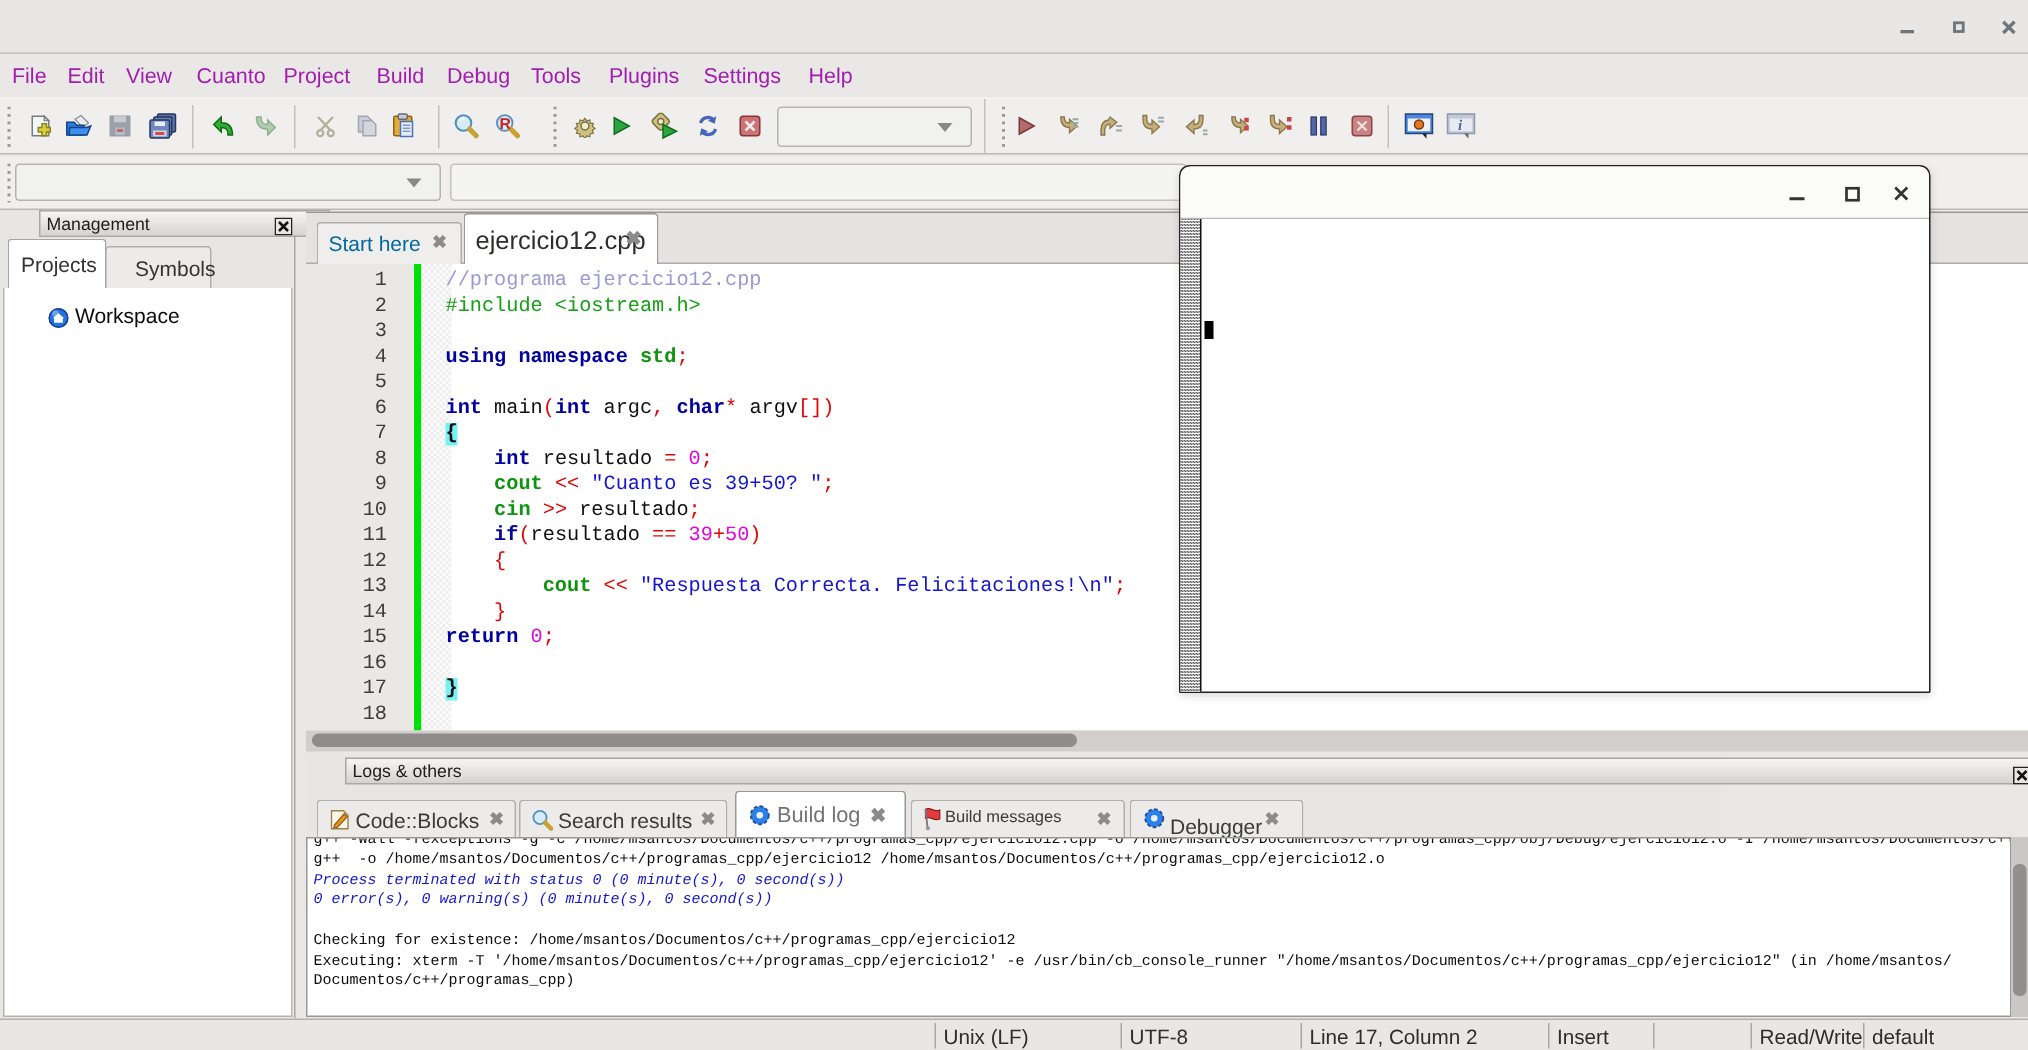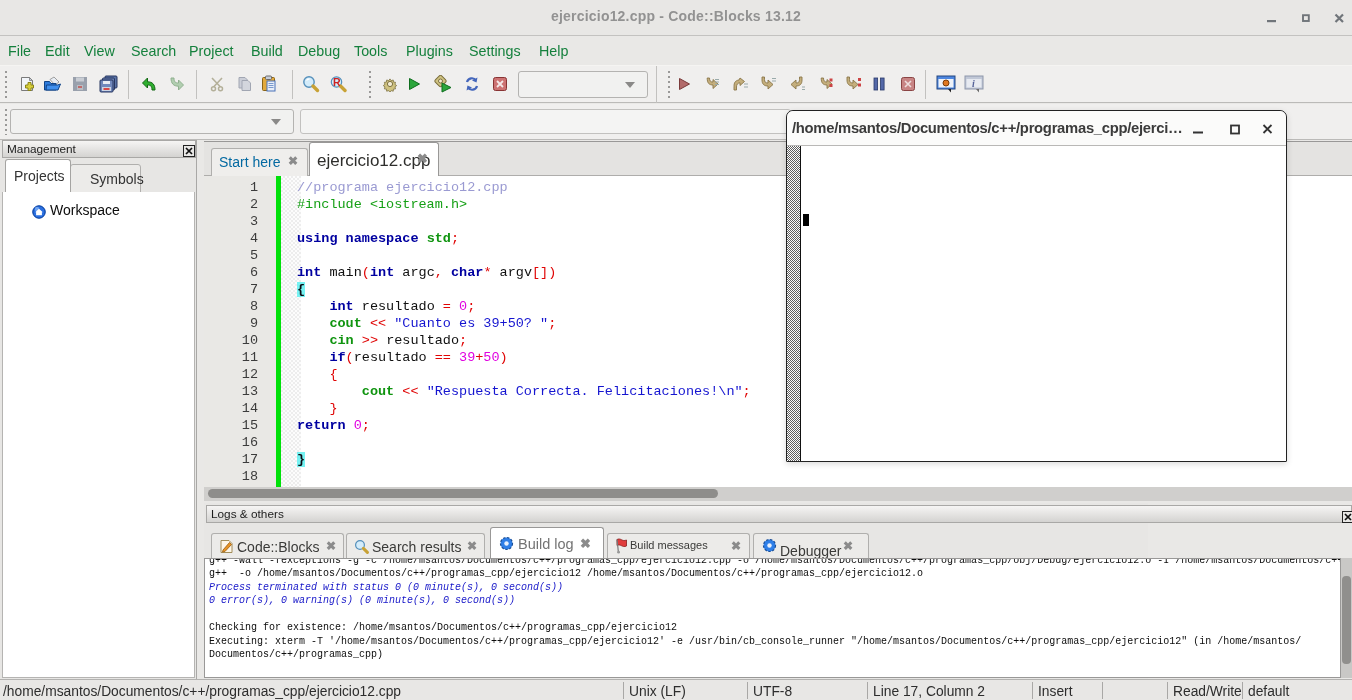--- a/index.html
+++ b/index.html
@@ -2,31 +2,31 @@
 <html><head>
 <meta charset="utf-8">
 <style>
 * { margin:0; padding:0; box-sizing:border-box; }
 html,body { width:1352px; height:700px; overflow:hidden; background:#e9e8e6; font-family:"Liberation Sans", sans-serif; }
 .abs { position:absolute; }
 
 #titlebar { left:0; top:0; width:1352px; height:36px; background:#e8e7e5; border-bottom:1px solid #c3c2c0; }
 #title-text { width:100%; text-align:center; top:7.5px; font-size:14px; font-weight:bold; color:#929292; letter-spacing:.2px; }
 #menubar { left:0; top:37px; width:1352px; height:28px; background:#e9e8e6; }
-.menu { position:absolute; top:6px; font-size:14.3px; color:#15803d; }
+.menu { position:absolute; top:6px; font-size:14.3px; color:#a21caf; }
 #toolbar { left:0; top:65px; width:1352px; height:38px; background:#f0efee; border-top:1px solid #f5f4f2; border-bottom:1px solid #bbbab8; }
 #toolbar2 { left:0; top:104px; width:1352px; height:36px; background:#f0efee; border-bottom:1px solid #bbbab8; }
 .gripper { width:4px; background-image:repeating-linear-gradient(to bottom,#9a9998 0 2px, transparent 2px 5px); background-size:2px 5px; background-repeat:repeat-y; background-position:0 0; }
 .tbsep { width:1px; background:#c2c1bf; }
 #combo1 { left:10px; top:5px; width:284px; height:25px; background:#f1f1f0; border:1px solid #b4b3b1; border-radius:3px; }
 #combo1 .arr { position:absolute; right:12px; top:9px; width:0; height:0; border-left:5px solid transparent; border-right:5px solid transparent; border-top:6px solid #8a8988; }
 #field2 { left:300px; top:5px; width:491px; height:25px; background:#f4f4f3; border:1px solid #c2c1bf; border-radius:3px; }
 
 #mgmt { left:0; top:140px; width:197px; height:539px; background:#e7e6e4; border-right:1px solid #a9a8a6; }
-.paneltitle { background:linear-gradient(#f6f5f4,#d4d3d1); border:1px solid #a9a8a6; font-size:11.8px; color:#1c1c1c; }
+.paneltitle { background:linear-gradient(#f6f5f4,#d4d3d1); border:1px solid #a9a8a6; font-size:11.8px; color:#1c1c1c;margin-left:24px; }
 .mtab { position:absolute; font-size:14px; color:#333; }
 #mgmt-white { left:2px; top:52px; width:193px; height:486px; background:#fff; border:1px solid #b5b4b2; border-top:none; }
 
 #editor { left:204px; top:141px; width:1148px; height:346px; background:#fff; }
 #tabstrip { left:0; top:0; width:1148px; height:35px; background:#e4e3e1; border-top:1px solid #999897; border-bottom:1px solid #aeadab; }
 .etab-inactive { background:#efeeec; border:1px solid #b0afad; border-bottom:none; border-radius:3px 3px 0 0; }
 .etab-active { background:#ffffff; border:1px solid #999897; border-bottom:none; border-radius:3px 3px 0 0; }
 .tabx { color:#8b8b8b; font-weight:bold; }
 #gutter { left:0; top:35px; width:72px; height:311px; background:#e9e8e5; }
 #gutter pre { font-family:"Liberation Mono", monospace; font-size:13.5px; line-height:17px; color:#3c3c3c; text-align:right; width:54px; margin-top:3px; }
@@ -60,32 +60,31 @@
 #xtitle { left:0; top:0; width:499px; height:35px; background:#fbfbfa; border-bottom:1px solid #b9b8b6; border-radius:7px 7px 0 0; }
 #xtitle .t { position:absolute; left:5px; top:9px; font-size:14.8px; font-weight:bold; color:#3b3b3b; letter-spacing:-0.28px; }
 #xscroll { left:0; top:35px; width:14px; height:315px; background-image:conic-gradient(#5f5f5f 25%, #fdfdfd 0 50%, #5f5f5f 0 75%, #fdfdfd 0); background-size:2px 2px; border-right:1px solid #111; }
 #xtext { left:16px; top:38.5px; }
 #xtext pre { font-family:"Liberation Mono", monospace; font-size:10px; line-height:13.1px; color:#000; }
 #xcursor { left:16px; top:103px; width:6px; height:12px; background:#000; }
 </style>
 </head>
 <body>
 <div class="abs" id="titlebar">
-  <div class="abs" id="title-text">ejercicio12.cpp - Code::Blocks 13.12</div>
   <svg class="abs" style="left:1264px;top:10px" width="84" height="16" viewBox="0 0 84 16">
     <rect x="3" y="10" width="9" height="2.2" fill="#70757a"></rect>
     <rect x="39" y="5.2" width="5.8" height="5.8" fill="none" stroke="#70757a" stroke-width="1.9"></rect>
     <path d="M71.5 4.5 L79 12 M79 4.5 L71.5 12" stroke="#70757a" stroke-width="2.2"></path>
   </svg>
 </div>
 <div class="abs" id="menubar">
   <span class="menu" style="left:8px">File</span>
   <span class="menu" style="left:45px">Edit</span>
   <span class="menu" style="left:84px">View</span>
-  <span class="menu" style="left:131px">Search</span>
+  <span class="menu" style="left:131px">Cuanto</span>
   <span class="menu" style="left:189px">Project</span>
   <span class="menu" style="left:251px">Build</span>
   <span class="menu" style="left:298px">Debug</span>
   <span class="menu" style="left:354px">Tools</span>
   <span class="menu" style="left:406px">Plugins</span>
   <span class="menu" style="left:469px">Settings</span>
   <span class="menu" style="left:539px">Help</span>
 </div>
 <div class="abs" id="toolbar">
   <div class="abs gripper" style="left:5px;top:5px;height:27px"></div>
@@ -380,39 +379,37 @@
 Checking for existence: /home/msantos/Documentos/c++/programas_cpp/ejercicio12
 Executing: xterm -T '/home/msantos/Documentos/c++/programas_cpp/ejercicio12' -e /usr/bin/cb_console_runner "/home/msantos/Documentos/c++/programas_cpp/ejercicio12" (in /home/msantos/
 Documentos/c++/programas_cpp)</pre>
     </div>
   <div class="abs" id="vscroll">
       <div class="abs" id="vthumb"></div>
     </div>
 </div>
 
 <div class="abs" id="statusbar">
-  <span class="sbtext" style="left:3px">/home/msantos/Documentos/c++/programas_cpp/ejercicio12.cpp</span>
   <div class="sbsep" style="left:623px"></div>
   <span class="sbtext" style="left:629px">Unix (LF)</span>
   <div class="sbsep" style="left:747px"></div>
   <span class="sbtext" style="left:753px">UTF-8</span>
   <div class="sbsep" style="left:867px"></div>
   <span class="sbtext" style="left:873px">Line 17, Column 2</span>
   <div class="sbsep" style="left:1032px"></div>
   <span class="sbtext" style="left:1038px">Insert</span>
   <div class="sbsep" style="left:1102px"></div>
   <div class="sbsep" style="left:1167px"></div>
   <span class="sbtext" style="left:1173px">Read/Write</span>
   <div class="sbsep" style="left:1242px"></div>
   <span class="sbtext" style="left:1248px">default</span>
 </div>
 
 <div class="abs" id="xterm">
   <div class="abs" id="xtitle">
-      <span class="t">/home/msantos/Documentos/c++/programas_cpp/ejerci…</span>
     <svg class="abs" style="left:404px;top:10px" width="85" height="16" viewBox="0 0 85 16">
       <rect x="2" y="10.5" width="10" height="2" fill="#333"></rect>
       <rect x="40" y="4.5" width="8" height="8" fill="none" stroke="#333" stroke-width="1.8"></rect>
       <path d="M72.5 4 L80.5 12 M80.5 4 L72.5 12" stroke="#333" stroke-width="1.8"></path>
     </svg>
   </div>
   <div class="abs" id="xscroll"></div>
   <div class="abs" id="xcursor"></div>
 </div>
 

